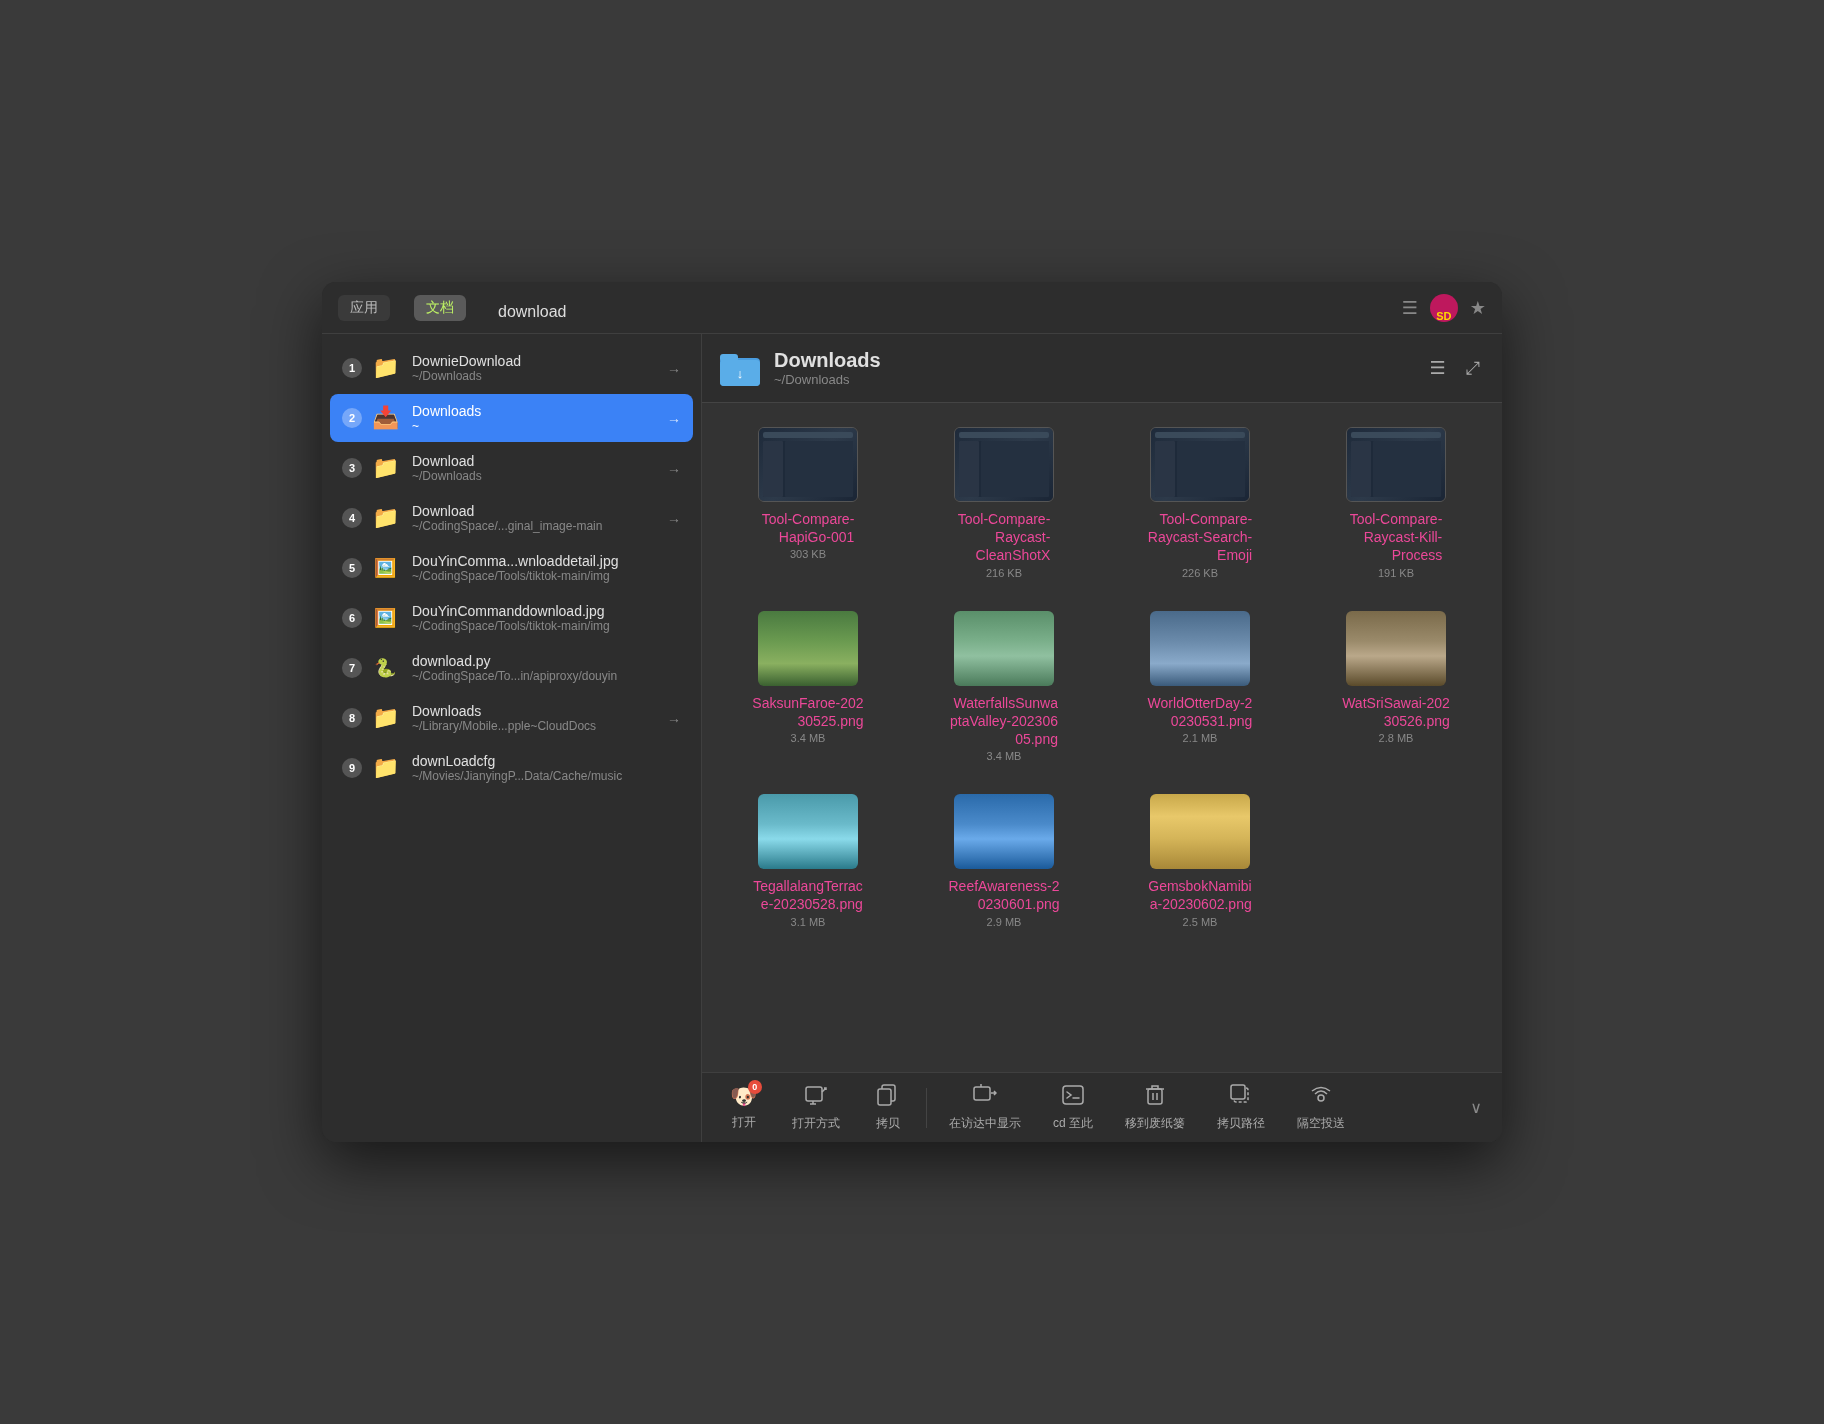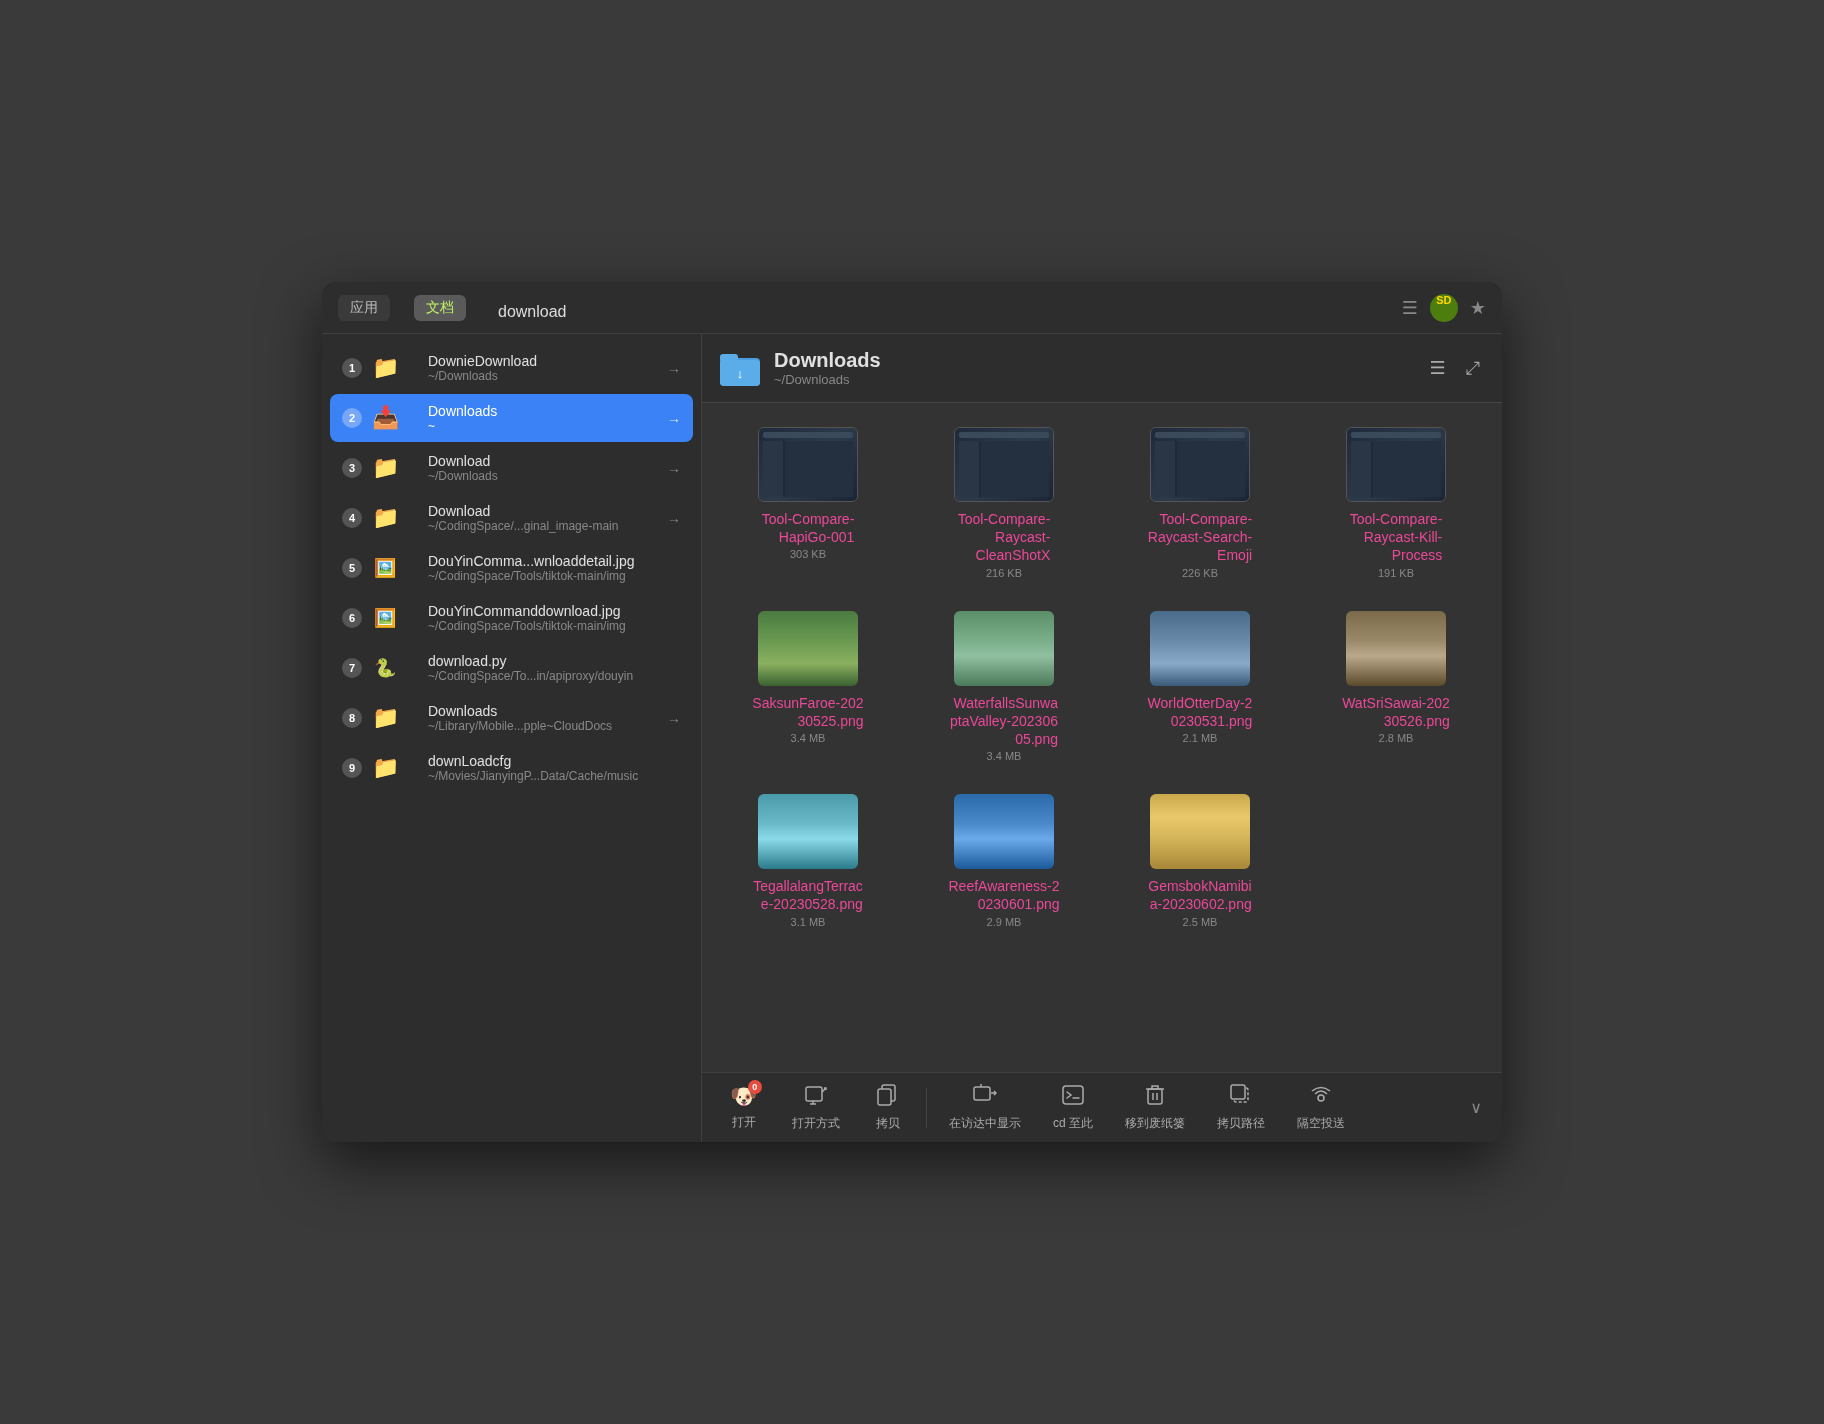--- a/index.html
+++ b/index.html
@@ -59,26 +59,26 @@
       display: flex;
       align-items: center;
       gap: 12px;
     }
     .titlebar-icon {
       color: #888;
       font-size: 18px;
       cursor: pointer;
     }
     .badge-icon {
-      background: #4d7c0f;
+      background: #be185d;
       border-radius: 50%;
       width: 28px;
       height: 28px;
       display: flex;
-      align-items: flex-start;
+      align-items: flex-end;
       justify-content: center;
       font-size: 11px;
       font-weight: bold;
       color: #FFD700;
     }
     .main-content {
       display: flex;
       flex: 1;
       overflow: hidden;
     }
@@ -125,21 +125,20 @@
       margin-right: 10px;
       flex-shrink: 0;
       display: flex;
       align-items: center;
       justify-content: center;
       font-size: 22px;
     }
     .item-text {
       flex: 1;
       min-width: 0;
-      margin-left: 16px;
     }
     .item-name {
       font-size: 14px;
       font-weight: 500;
       color: #e0e0e0;
       white-space: nowrap;
       overflow: hidden;
       text-overflow: ellipsis;
     }
     .sidebar-item.active .item-name,

